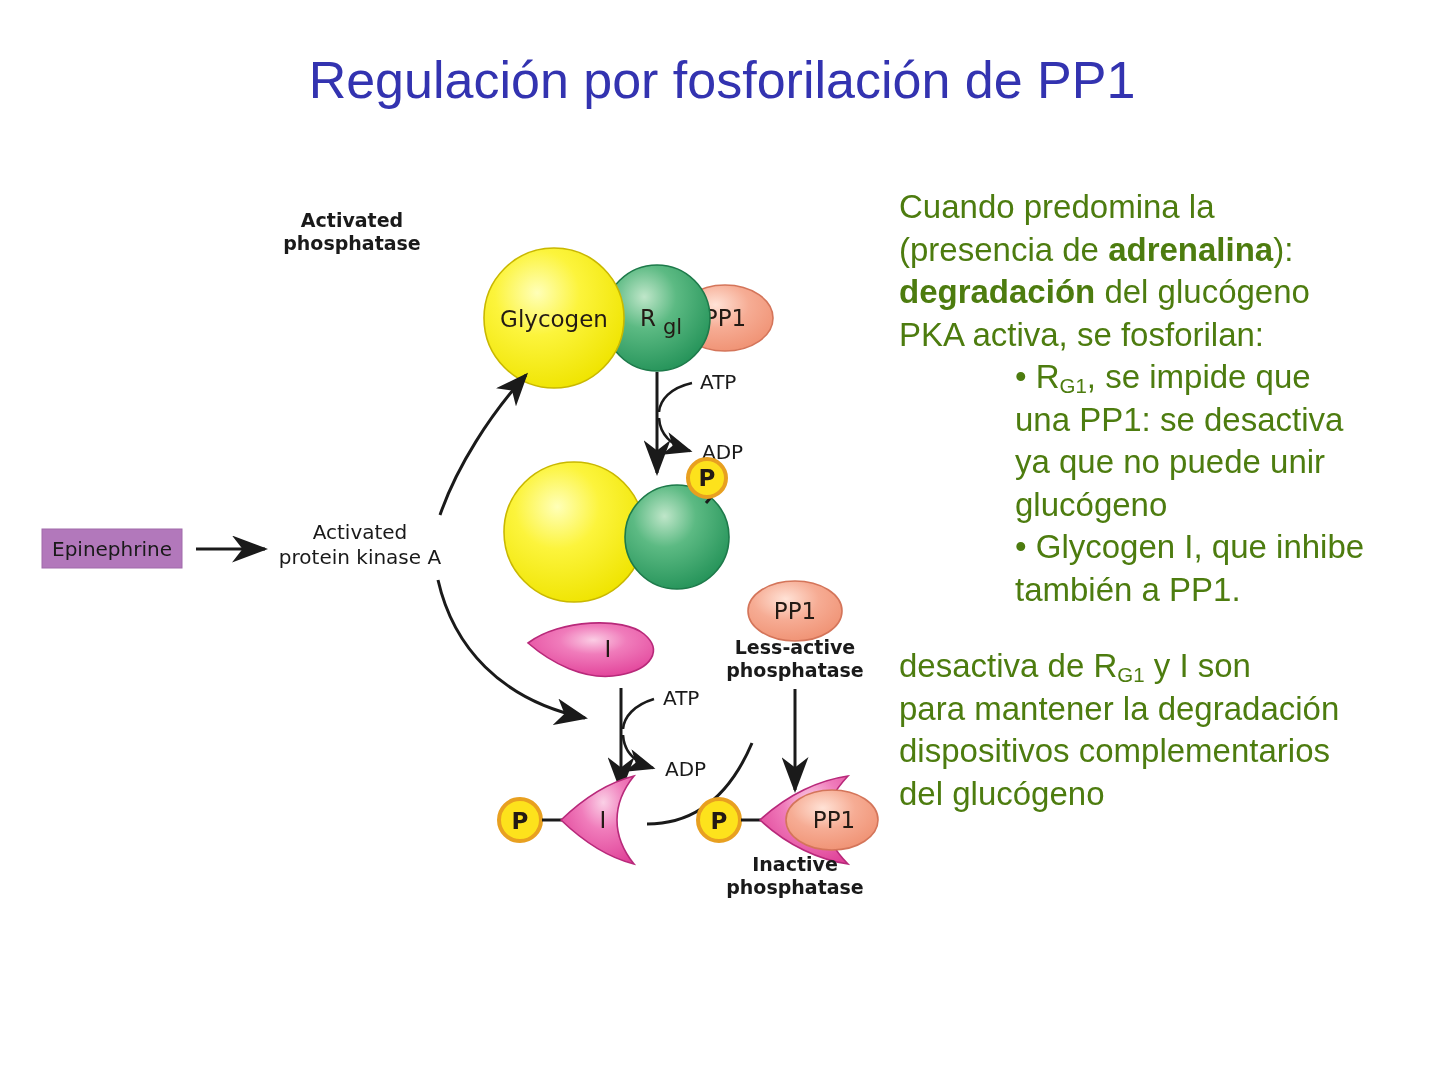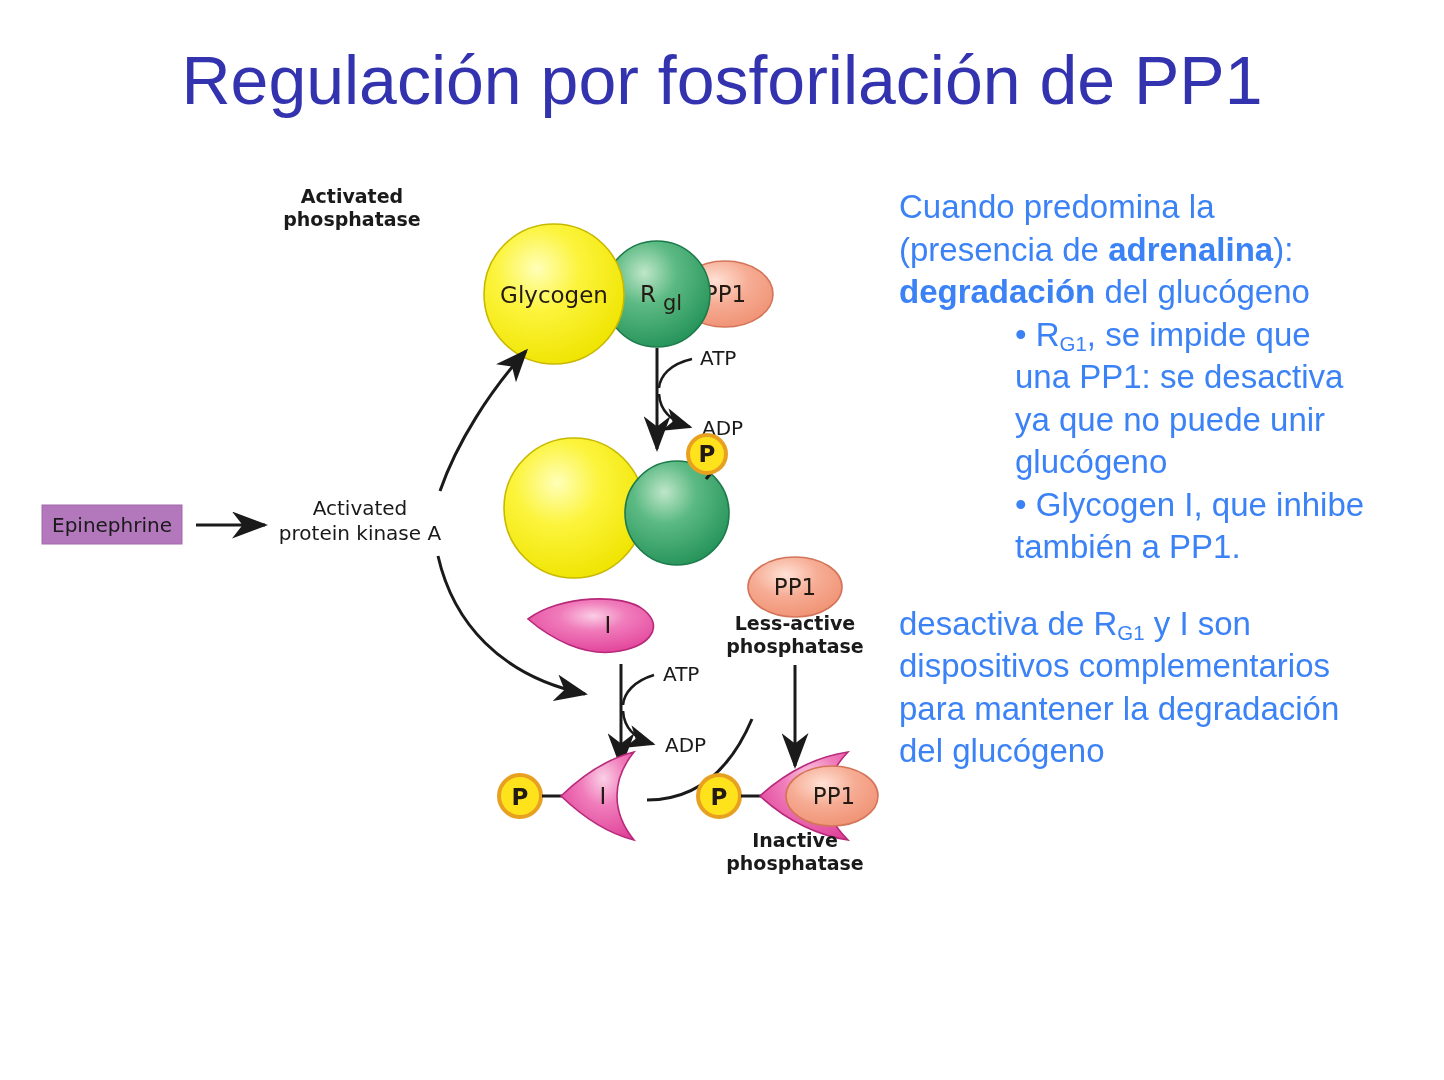--- a/index.html
+++ b/index.html
@@ -16,58 +16,58 @@
     color: #000000;
   }
 
   
   #slide-title {
     position: absolute;
     left: 0;
     top: 44px;
     width: 1444px;
     text-align: center;
-    font-size: 68px;
+    font-size: 52px;
     line-height: 72px;
     font-weight: 400;
     color: #3333b0;
     letter-spacing: 0px;
   }
 
   
   #text-column {
     position: absolute;
     left: 899px;
     top: 186px;
     width: 545px;
   }
   .para {
     font-size: 33px;
     line-height: 42.5px;
-    color: #3b82f6;
+    color: #4d7c0f;
   }
   .para b { font-weight: bold; }
   .bullets {
     margin-left: 116px;
     width: 400px;
   }
   .bullet-line { white-space: nowrap; }
   .gap { height: 34px; }
   .para2 { margin-top: 0; }
   sub {
     font-size: 0.62em;
     vertical-align: -0.22em;
     line-height: 0;
   }
 
   
   #diagram {
     position: absolute;
     left: 20px;
-    top: 166px;
+    top: 190px;
     width: 870px;
     height: 720px;
   }
   #diagram svg { display: block; }
 
   .dg-label {
     font-family: "DejaVu Sans", sans-serif;
     font-weight: bold;
     font-size: 19px;
     fill: #1a1a1a;
@@ -202,33 +202,34 @@
     <text class="dg-label" x="775" y="704" text-anchor="middle">phosphatase</text>
   </svg>
 </div>
 
 <div id="text-column">
 
   <div class="para">
     <div>Cuando predomina la</div>
     <div><span>(presencia de </span><b>adrenalina</b><span>):</span></div>
     <div><b>degradación</b><span> del glucógeno</span></div>
+    <div>PKA activa, se fosforilan:</div>
   </div>
 
   <div class="para bullets">
     <div class="bullet-line"><span>•</span> <span>R</span><sub>G1</sub><span>, se impide que</span></div>
     <div>una PP1: se desactiva</div>
     <div>ya que no puede unir</div>
     <div>glucógeno</div>
     <div class="bullet-line"><span>•</span> <span>Glycogen I, que inhibe</span></div>
     <div>también a PP1.</div>
   </div>
 
   <div class="gap"></div>
 
   <div class="para para2">
     <div><span>desactiva de R</span><sub>G1</sub><span> y I  son</span></div>
+    <div>para mantener la degradación</div>
     <div>dispositivos  complementarios</div>
-    <div>para mantener la degradación</div>
     <div>del glucógeno</div>
   </div>
 
 </div>
 
 </body></html>

